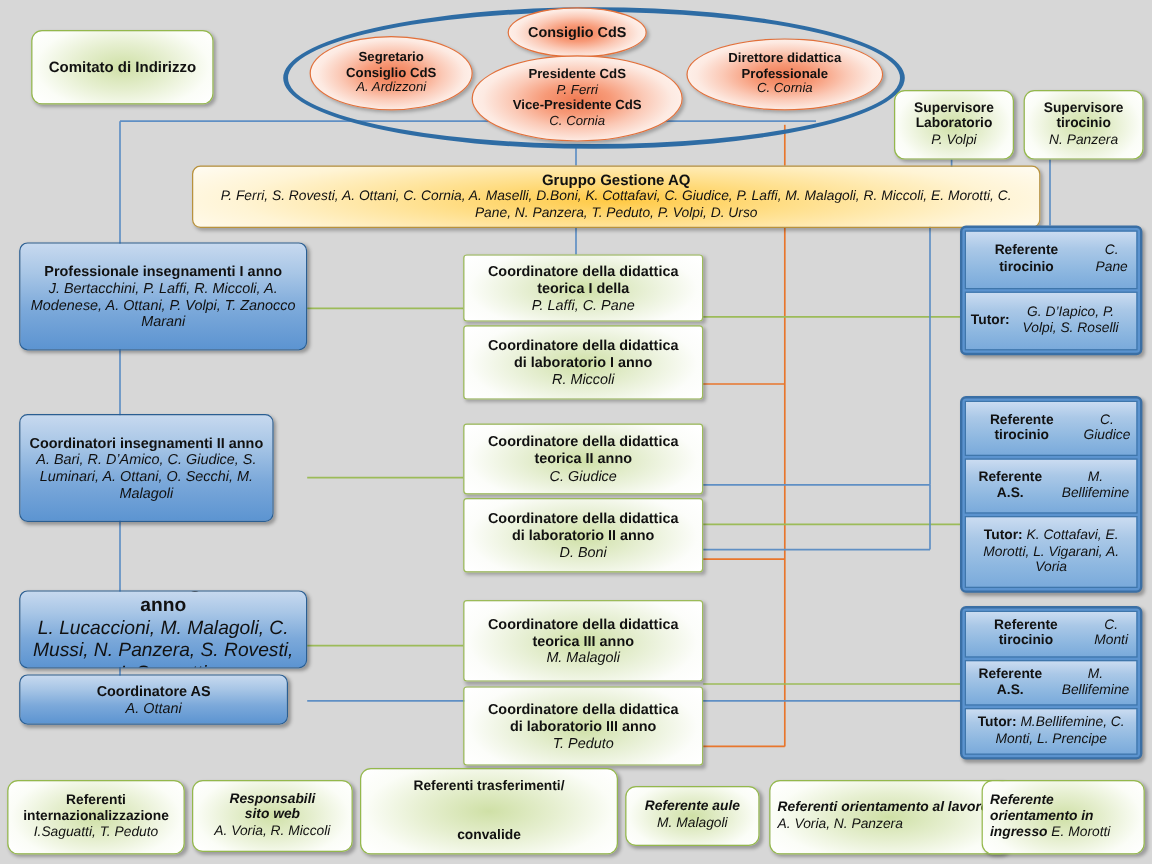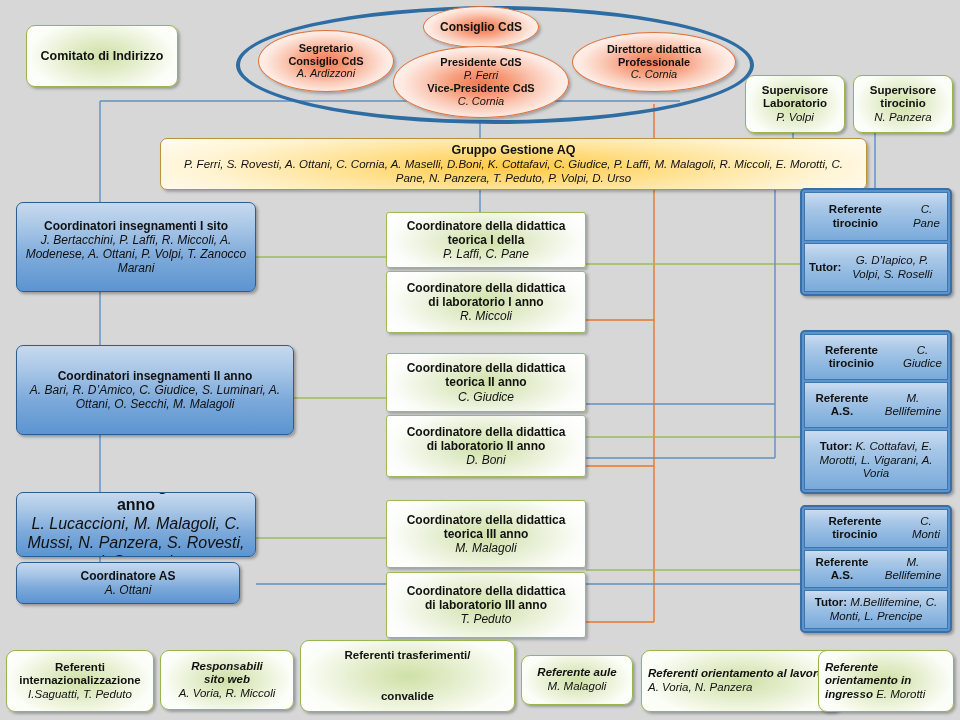--- a/index.html
+++ b/index.html
@@ -182,25 +182,25 @@
     <div class="ttl">tirocinio</div>
     <div class="sub">N. Panzera</div>
   </div>
 
   <div class="yellow" style="left:160px;top:138px;width:707px;height:52px;padding:3px 8px;">
     <div class="ttl" style="font-size:12.5px;">Gruppo Gestione AQ</div>
     <div class="sub" style="font-size:11.5px;line-height:1.25;">P. Ferri, S. Rovesti, A. Ottani, C. Cornia, A. Maselli, D.Boni, K. Cottafavi, C. Giudice, P. Laffi, M. Malagoli, R. Miccoli, E. Morotti, C. Pane, N. Panzera, T. Peduto, P. Volpi, D. Urso</div>
   </div>
 
   <div class="node blue" style="left:16px;top:202px;width:240px;height:90px;font-size:12px;padding:4px 6px;">
-    <div class="ttl">Coordinatori insegnamenti I  sito</div>
+    <div class="ttl">Professionale insegnamenti I  anno</div>
     <div class="sub">J. Bertacchini, P. Laffi, R. Miccoli, A. Modenese, A. Ottani, P. Volpi, T. Zanocco Marani</div>
   </div>
 
-  <div class="node blue" style="left:16px;top:345px;width:278px;height:90px;font-size:12px;padding:4px 6px;">
+  <div class="node blue" style="left:16px;top:345px;width:212px;height:90px;font-size:12px;padding:4px 6px;">
     <div class="ttl">Coordinatori insegnamenti II anno</div>
     <div class="sub">A. Bari, R. D’Amico, C. Giudice, S. Luminari, A. Ottani, O. Secchi, M. Malagoli</div>
   </div>
 
   <div class="node blue" style="left:16px;top:492px;width:240px;height:65px;font-size:16px;padding:3px 6px;">
     <div class="ttl">Coordinatori insegnamenti III anno</div>
     <div class="sub">L. Lucaccioni, M. Malagoli, C. Mussi, N. Panzera, S. Rovesti, I. Saguatti</div>
   </div>
 
   <div class="node blue" style="left:16px;top:562px;width:224px;height:42px;font-size:12px;padding:3px 6px;">

